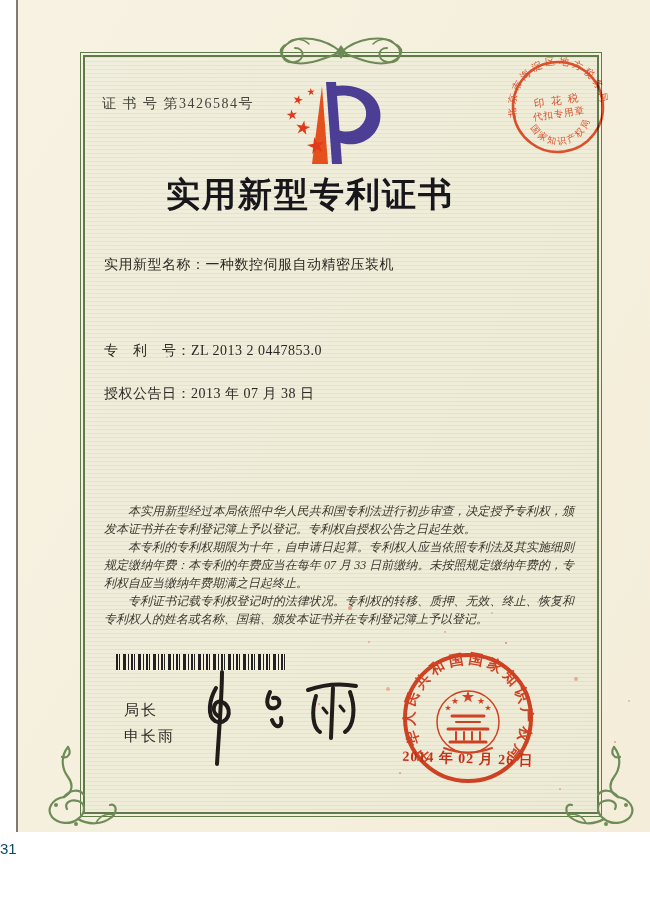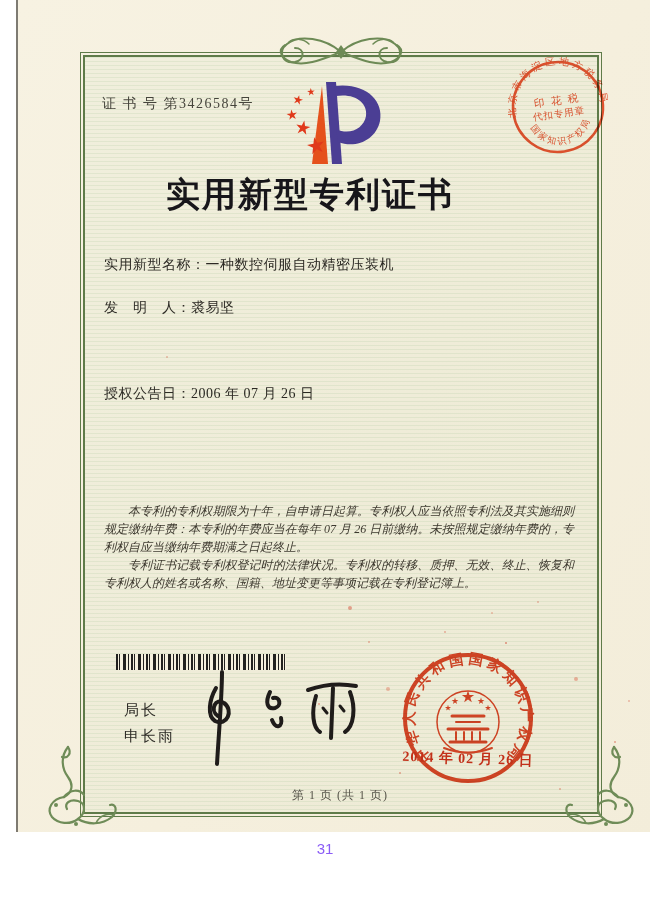--- a/index.html
+++ b/index.html
@@ -74,22 +74,22 @@
     font-size:14px;color:#c23019;letter-spacing:1px;font-weight:bold;
     transform:rotate(2deg);
   }
   .tax-seal{position:absolute;left:492px;top:57px;width:100px;height:100px;
     mix-blend-mode:multiply;opacity:.9;}
   .page-footer{
     position:absolute;left:64px;top:787px;width:520px;text-align:center;
     font-size:12px;color:#56544a;letter-spacing:1px;
   }
   .scan-page-number{
-    position:absolute;left:0;top:840px;width:650px;text-align:center;
-    font-size:15px;color:#8b5cf6;font-family:"Liberation Sans", sans-serif;
+    position:absolute;left:0;top:840px;width:650px;
+    font-size:15px;color:#0c4a6e;font-family:"Liberation Sans", sans-serif;
   }
   .specks{
     position:absolute;left:0;top:0;width:2px;height:2px;border-radius:50%;
     box-shadow:
       333px 607px 0 1px rgba(205,45,22,.40),
       352px 641px 0 0 rgba(205,45,22,.35),
       302px 703px 0 0 rgba(214,55,28,.40),
       371px 688px 0 1px rgba(214,55,28,.30),
       489px 642px 0 0 rgba(205,45,22,.50),
       521px 601px 0 0 rgba(205,45,22,.30),
@@ -166,30 +166,31 @@
     <use href="#star" transform="translate(24,41) scale(5.5) rotate(-8)" fill="#e0391b"></use>
     <use href="#star" transform="translate(30,26) scale(5) rotate(14)" fill="#e0391b"></use>
     <use href="#star" transform="translate(43,18) scale(4) rotate(-5)" fill="#e0391b"></use>
   </svg>
 
   <div class="title">实用新型专利证书</div>
 
   <div class="field-row row-0">
     <span class="field-label">实用新型名称：</span><span class="field-value">一种数控伺服自动精密压装机</span>
   </div>
-  <div class="field-row row-1">
-    <span class="field-label">发　明　人：</span><span class="field-value">裘易坚</span>
+  <div class="field-row row-2">
+    <span class="field-label">专　利　号：</span><span class="field-value">ZL 2013 2 0447853.0</span>
   </div>
   <div class="field-row row-3">
-    <span class="field-label">授权公告日：</span><span class="field-value">2006 年 07 月 26 日</span>
+    <span class="field-label">授权公告日：</span><span class="field-value">2013 年 07 月 38 日</span>
   </div>
 
   <div class="legal">
-    <p>本专利的专利权期限为十年，自申请日起算。专利权人应当依照专利法及其实施细则规定缴纳年费：本专利的年费应当在每年 07 月 26 日前缴纳。未按照规定缴纳年费的，专利权自应当缴纳年费期满之日起终止。</p>
-    <p>专利证书记载专利权登记时的法律状况。专利权的转移、质押、无效、终止、恢复和专利权人的姓名或名称、国籍、地址变更等事项记载在专利登记簿上。</p>
+    <p>本实用新型经过本局依照中华人民共和国专利法进行初步审查，决定授予专利权，颁发本证书并在专利登记簿上予以登记。专利权自授权公告之日起生效。</p>
+    <p>本专利的专利权期限为十年，自申请日起算。专利权人应当依照专利法及其实施细则规定缴纳年费：本专利的年费应当在每年 07 月 33 日前缴纳。未按照规定缴纳年费的，专利权自应当缴纳年费期满之日起终止。</p>
+    <p>专利证书记载专利权登记时的法律状况。专利权的转移、质押、无效、终止、恢复和专利权人的姓名或名称、国籍、颁发本证书并在专利登记簿上予以登记。</p>
   </div>
 
   <div class="barcode"></div>
 
   <div class="signer">
     <div>局长</div>
     <div>申长雨</div>
   </div>
 
   <svg class="autograph" viewBox="0 0 200 110">
@@ -241,19 +242,18 @@
       </text>
       <text x="50" y="47" font-size="10.5" text-anchor="middle" letter-spacing="2">印 花 税</text>
       <text x="50" y="60" font-size="9.5" text-anchor="middle" letter-spacing="1">代扣专用章</text>
       <path id="bArc" d="M19,63 A32,32 0 0 0 81,63" fill="none"></path>
       <text font-size="9" letter-spacing="2">
         <textPath href="#bArc" startOffset="50%" text-anchor="middle">国家知识产权局</textPath>
       </text>
     </g>
   </svg>
 
-  <div class="page-footer">第 1 页 (共 1 页)</div>
 
   <div class="specks"></div>
   <div class="scan-edge"></div>
 </div>
 
 <div class="scan-page-number">31</div>
 
 </body></html>

